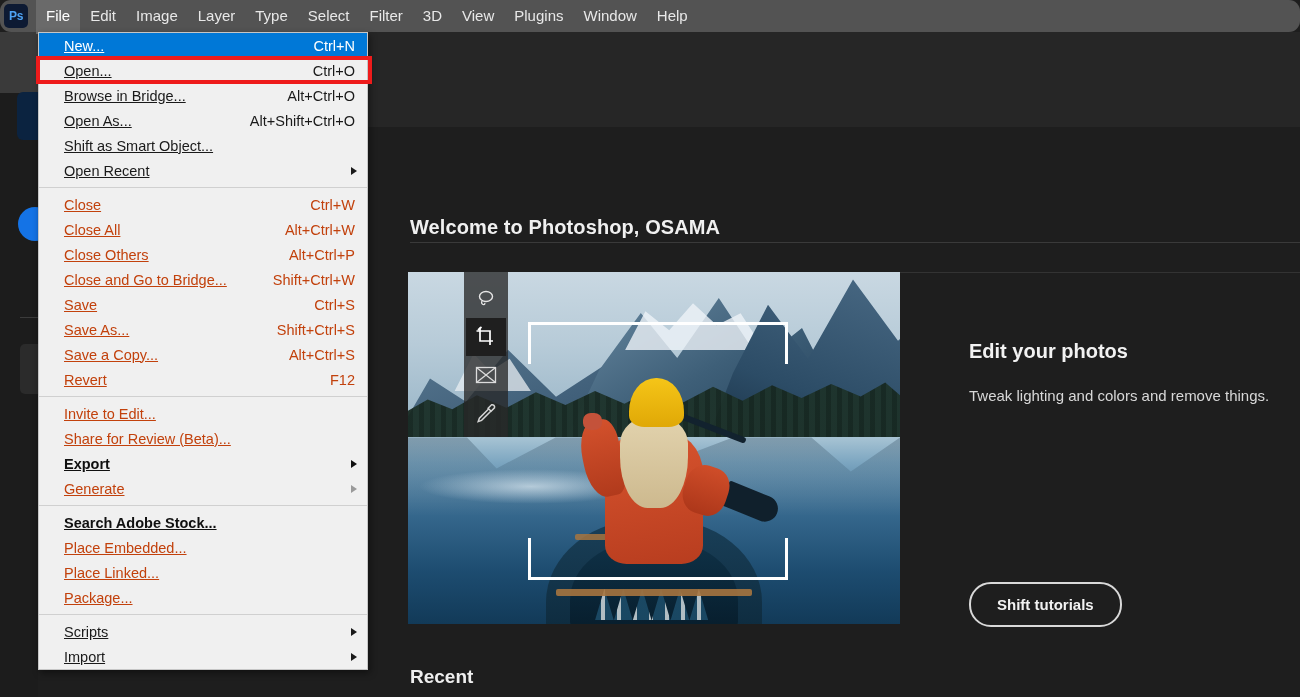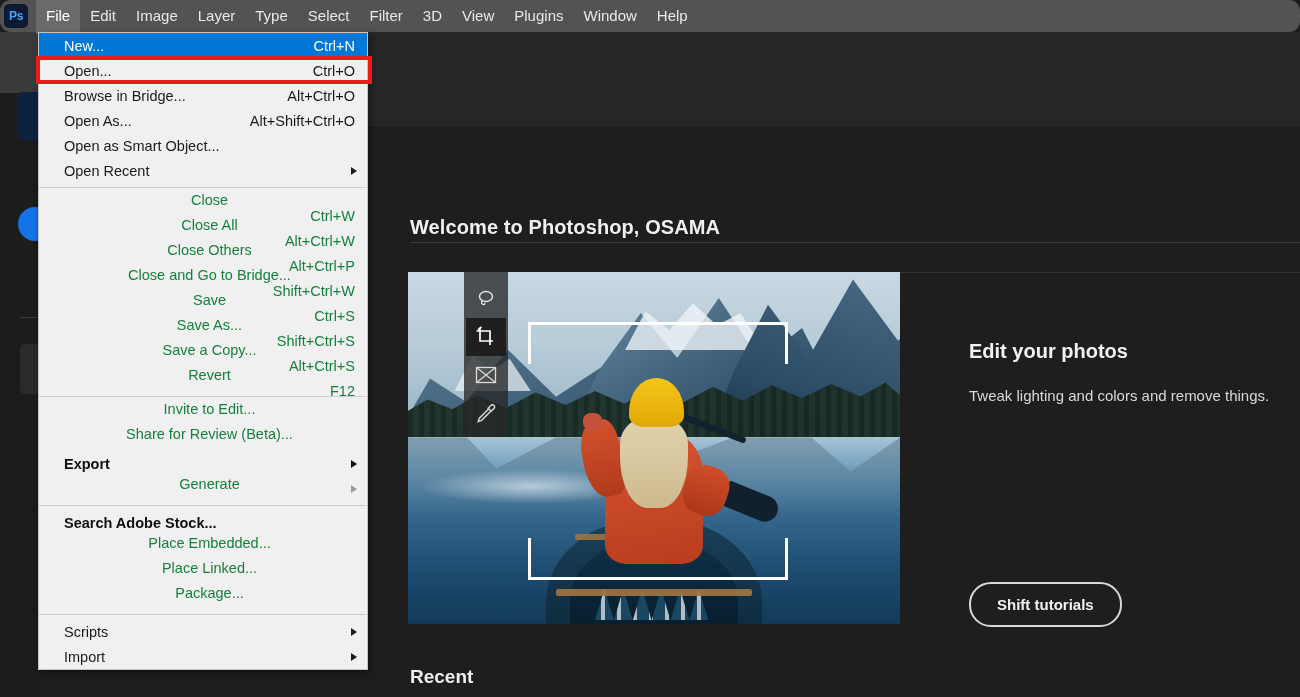--- a/index.html
+++ b/index.html
@@ -244,23 +244,23 @@
     background: #f0f0f0;
     border: 1px solid #c6c6c6;
     box-shadow: 2px 3px 7px rgba(0,0,0,.45);
     padding: 0; font-size: 14.5px; color: #1a1a1a;
     z-index: 30;
   }
   .mi {
     position: relative; display: flex; align-items: center;
     height: 25px; padding: 0 12px 0 25px; white-space: nowrap;
   }
-  .mi .lbl { flex: 0 0 auto; }
+  .mi .lbl { flex: 0 0 auto; text-decoration: underline; }
   .mi .acc { margin-left: auto; padding-left: 18px; }
-  .mi.disabled { color: #15803d; flex-direction: column; }
+  .mi.disabled { color: #c2410c; }
   .mi.highlight { background: #0078d7; color: #ffffff; }
   .mi.strong { font-weight: bold; color: #101010; }
   .mi .caret {
     position: absolute; right: 10px; top: 50%; transform: translateY(-50%);
     width: 0; height: 0; border-left: 6px solid currentColor;
     border-top: 4.5px solid transparent; border-bottom: 4.5px solid transparent;
   }
   .mi.disabled .caret { border-left-color: #9a9a9a; }
   .msep { height: 1px; background: #d0d0d0; margin: 4px 0; }
 
@@ -399,21 +399,21 @@
       </div>
       <div class="mi">
         <span class="lbl">Browse in Bridge...</span>
         <span class="acc">Alt+Ctrl+O</span>
       </div>
       <div class="mi">
         <span class="lbl">Open As...</span>
         <span class="acc">Alt+Shift+Ctrl+O</span>
       </div>
       <div class="mi">
-        <span class="lbl">Open as Smart Object...</span>
+        <span class="lbl">Shift as Smart Object...</span>
       </div>
       <div class="mi">
         <span class="lbl">Open Recent</span>
         <span class="caret"></span>
       </div>
       <div class="msep"></div>
       <div class="mi disabled">
         <span class="lbl">Close</span>
         <span class="acc">Ctrl+W</span>
       </div>

